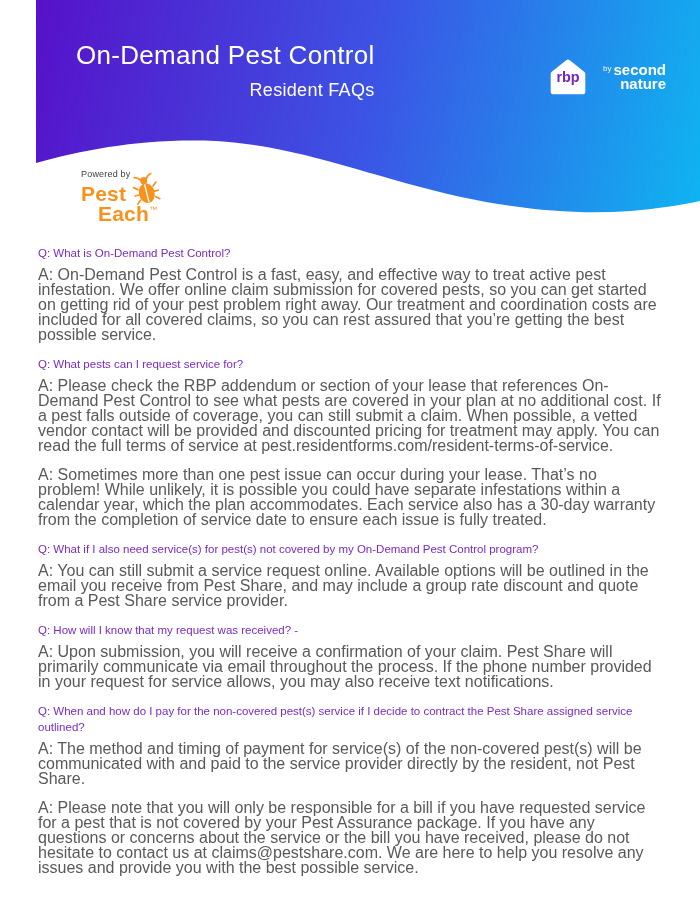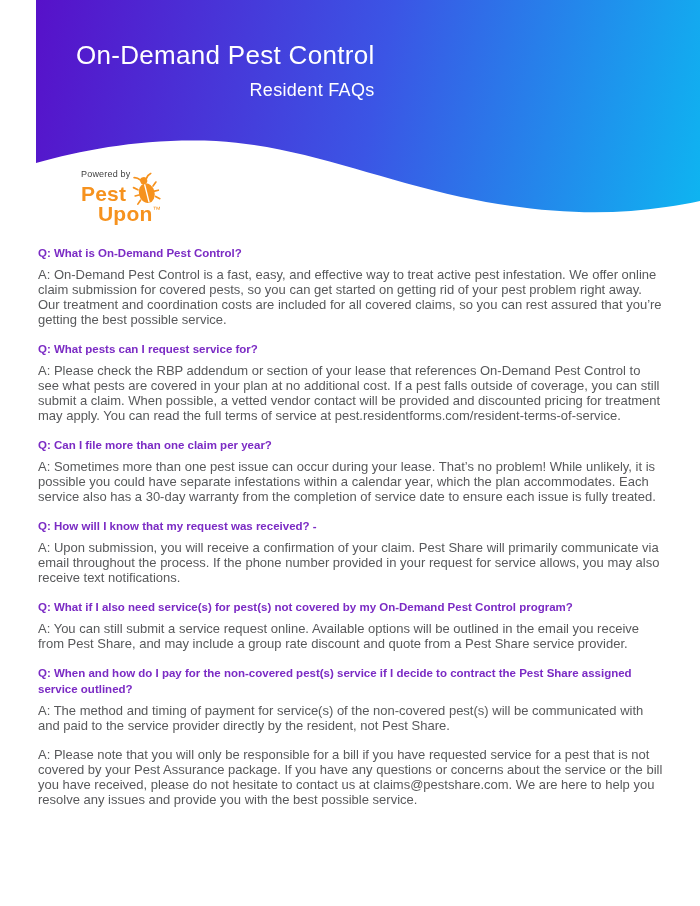--- a/index.html
+++ b/index.html
@@ -26,39 +26,53 @@
   .powered-label { font-size:9px; color:#3e3e3e; letter-spacing:.2px; }
   .ps-row { display:flex; align-items:flex-end; margin-top:1px; }
   .ps-word1 { font-size:21px; font-weight:700; color:#f6921e; letter-spacing:.2px; }
   .ps-bug { margin-left:7px; margin-top:-6px; transform:rotate(-14deg); }
   .ps-row2 { font-size:21px; font-weight:700; color:#f6921e; letter-spacing:.2px; margin-left:17px; margin-top:-4px; }
   .ps-tm { font-size:8px; vertical-align:9px; font-weight:400; }
 
   
   .content { position:absolute; top:245px; left:38px; width:625px; z-index:2; }
   .faq-item { margin-bottom:14px; }
-  .question { color:#7b2bc4; font-weight:700; font-size:11.5px; line-height:16px; margin-bottom:6px; }
-  .answer { color:#58595b; font-size:13px; line-height:15px; }
+  .question { color:#7b2bc4; font-weight:400; font-size:11.5px; line-height:16px; margin-bottom:6px; }
+  .answer { color:#58595b; font-size:16px; line-height:15px; }
 </style>
 </head>
 <body>
 
 <div class="page">
 
   <div class="hero">
 
     <svg class="hero-wave" viewBox="0 0 700 240" preserveAspectRatio="none" aria-hidden="true">
       <path fill="#ffffff" d="M0,163 C50,149 110,138 180,141 C265,146 335,177 425,197 C505,214 570,216 630,207 C658,203 684,197 700,191 L700,240 L0,240 Z"></path>
     </svg>
 
     <div class="hero-titles">
       <div class="hero-title1">On-Demand Pest Control</div>
       <div class="hero-title2">Resident FAQs</div>
     </div>
 
+    <div class="rbp-logo">
+      <svg width="50" height="50" viewBox="0 0 52 52" aria-hidden="true">
+        <rect x="12.5" y="12.5" width="27" height="27" rx="6" ry="6" fill="#35d0c6" transform="rotate(45 26 26)"></rect>
+        <path d="M26,11 L41,23 L41,41 L11,41 L11,23 Z" fill="#ffffff" stroke="#ffffff" stroke-width="6" stroke-linejoin="round"></path>
+        <text x="26" y="31.5" text-anchor="middle" font-family="Liberation Sans, sans-serif" font-size="15" font-weight="bold" fill="#7326c3">rbp</text>
+      </svg>
+      <div class="sn-text">
+        <div class="sn-row1">
+          <span class="sn-by">by</span>
+          <span>second</span>
+        </div>
+        <div class="sn-row2">nature</div>
+      </div>
+    </div>
 
     <div class="powered">
       <div class="powered-label">Powered by</div>
       <div class="ps-row">
         <span class="ps-word1">Pest</span>
         <svg class="ps-bug" width="26" height="32" viewBox="0 0 24 30" aria-hidden="true">
           <g stroke="#f6921e" stroke-width="1.6" stroke-linecap="round" fill="none">
             <path d="M9,4.5 Q7,1.5 4,1"></path>
             <path d="M15,4.5 Q17,1.5 20,1"></path>
             <path d="M4.7,13 L1.2,10"></path>
@@ -66,51 +80,50 @@
             <path d="M4.7,23 L1.4,26"></path>
             <path d="M19.3,13 L22.8,10"></path>
             <path d="M19.5,18 L23.2,18"></path>
             <path d="M19.3,23 L22.6,26"></path>
           </g>
           <circle cx="12" cy="6" r="3.4" fill="#f6921e"></circle>
           <ellipse cx="12" cy="18" rx="7.4" ry="9.4" fill="#f6921e"></ellipse>
           <line x1="12" y1="9.5" x2="12" y2="27" stroke="#ffffff" stroke-width="1.3"></line>
         </svg>
       </div>
-      <div class="ps-row2"><span>Upon</span><span class="ps-tm">™</span></div>
+      <div class="ps-row2"><span>Each</span><span class="ps-tm">™</span></div>
     </div>
   </div>
 
   <div class="content">
     <div class="faq-item">
       <div class="question">Q: What is On-Demand Pest Control?</div>
       <div class="answer">A: On-Demand Pest Control is a fast, easy, and effective way to treat active pest infestation. We offer online claim submission for covered pests, so you can get started on getting rid of your pest problem right away. Our treatment and coordination costs are included for all covered claims, so you can rest assured that you’re getting the best possible service.</div>
     </div>
 
     <div class="faq-item">
       <div class="question">Q: What pests can I request service for?</div>
       <div class="answer">A: Please check the RBP addendum or section of your lease that references On-Demand Pest Control to see what pests are covered in your plan at no additional cost. If a pest falls outside of coverage, you can still submit a claim. When possible, a vetted vendor contact will be provided and discounted pricing for treatment may apply. You can read the full terms of service at pest.residentforms.com/resident-terms-of-service.</div>
     </div>
 
     <div class="faq-item">
-      <div class="question">Q: Can I file more than one claim per year?</div>
       <div class="answer">A: Sometimes more than one pest issue can occur during your lease. That’s no problem! While unlikely, it is possible you could have separate infestations within a calendar year, which the plan accommodates. Each service also has a 30-day warranty from the completion of service date to ensure each issue is fully treated.</div>
     </div>
 
     <div class="faq-item">
     </div>
 
     <div class="faq-item">
-      <div class="question">Q: How will I know that my request was received? -</div>
-      <div class="answer">A: Upon submission, you will receive a confirmation of your claim. Pest Share will primarily communicate via email throughout the process. If the phone number provided in your request for service allows, you may also receive text notifications.</div>
+      <div class="question">Q: What if I also need service(s) for pest(s) not covered by my On-Demand Pest Control program?</div>
+      <div class="answer">A: You can still submit a service request online. Available options will be outlined in the email you receive from Pest Share, and may include a group rate discount and quote from a Pest Share service provider.</div>
     </div>
 
     <div class="faq-item">
-      <div class="question">Q: What if I also need service(s) for pest(s) not covered by my On-Demand Pest Control program?</div>
-      <div class="answer">A: You can still submit a service request online. Available options will be outlined in the email you receive from Pest Share, and may include a group rate discount and quote from a Pest Share service provider.</div>
+      <div class="question">Q: How will I know that my request was received? -</div>
+      <div class="answer">A: Upon submission, you will receive a confirmation of your claim. Pest Share will primarily communicate via email throughout the process. If the phone number provided in your request for service allows, you may also receive text notifications.</div>
     </div>
 
     <div class="faq-item">
       <div class="question">Q: When and how do I pay for the non-covered pest(s) service if I decide to contract the Pest Share assigned service outlined?</div>
       <div class="answer">A: The method and timing of payment for service(s) of the non-covered pest(s) will be communicated with and paid to the service provider directly by the resident, not Pest Share.</div>
     </div>
 
     <div class="faq-item">
       <div class="answer">A: Please note that you will only be responsible for a bill if you have requested service for a pest that is not covered by your Pest Assurance package. If you have any questions or concerns about the service or the bill you have received, please do not hesitate to contact us at claims@pestshare.com. We are here to help you resolve any issues and provide you with the best possible service.</div>
     </div>

